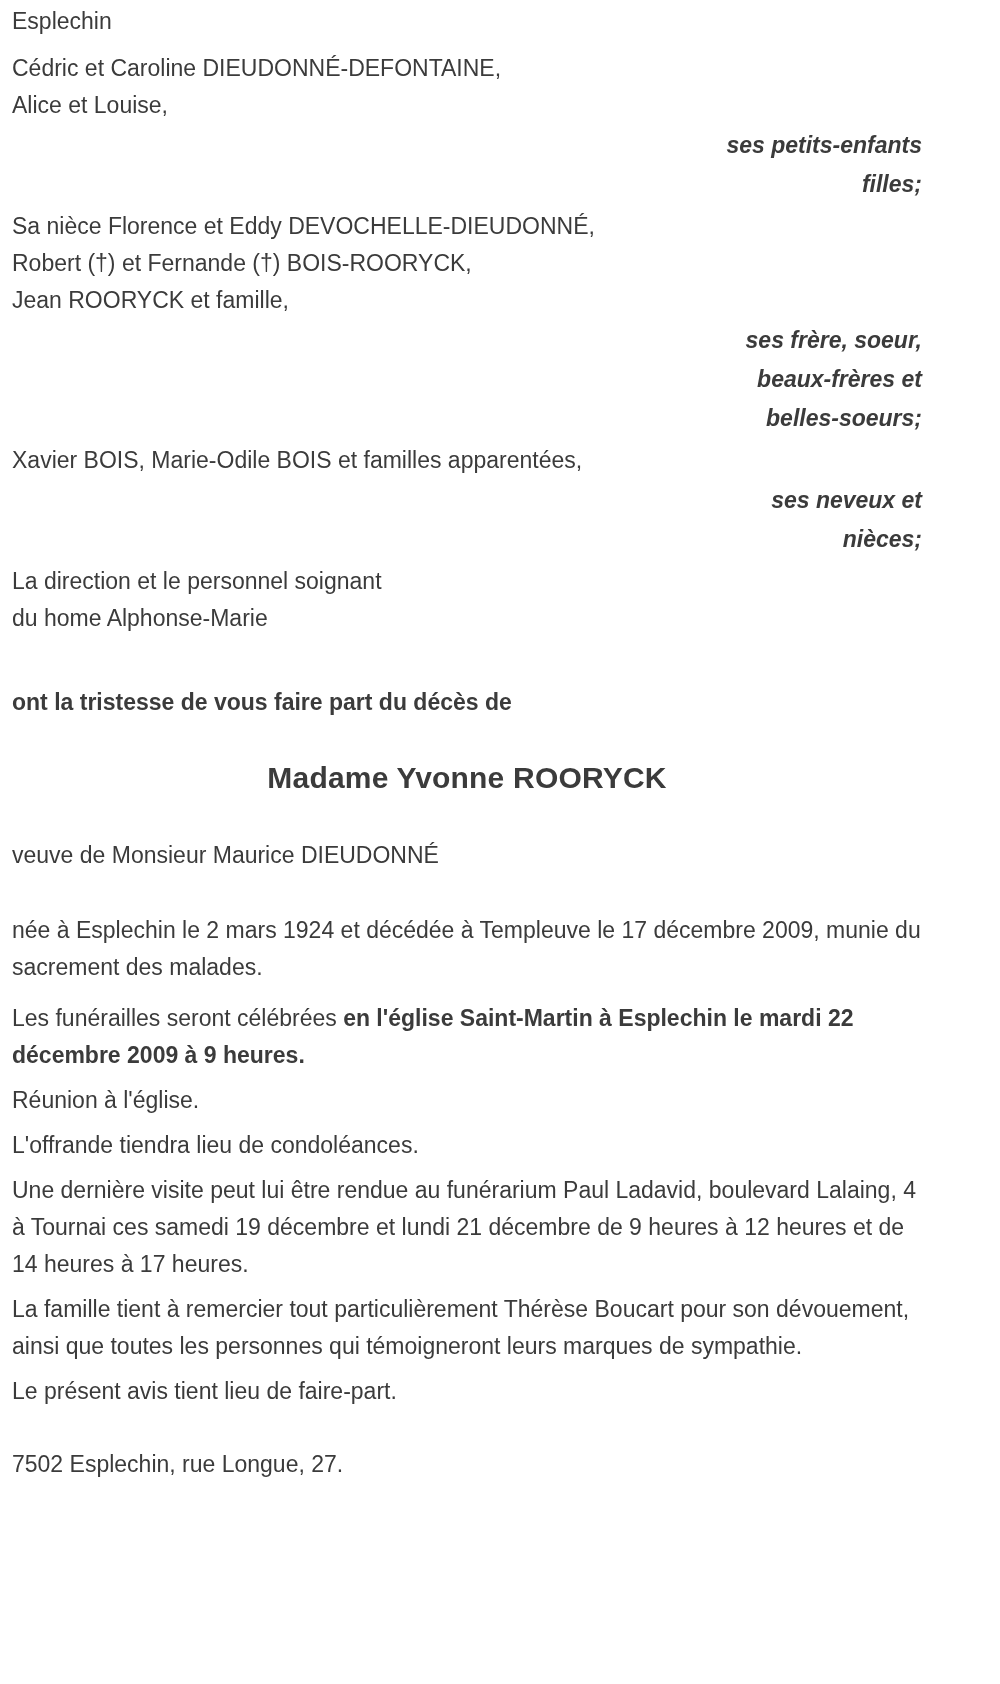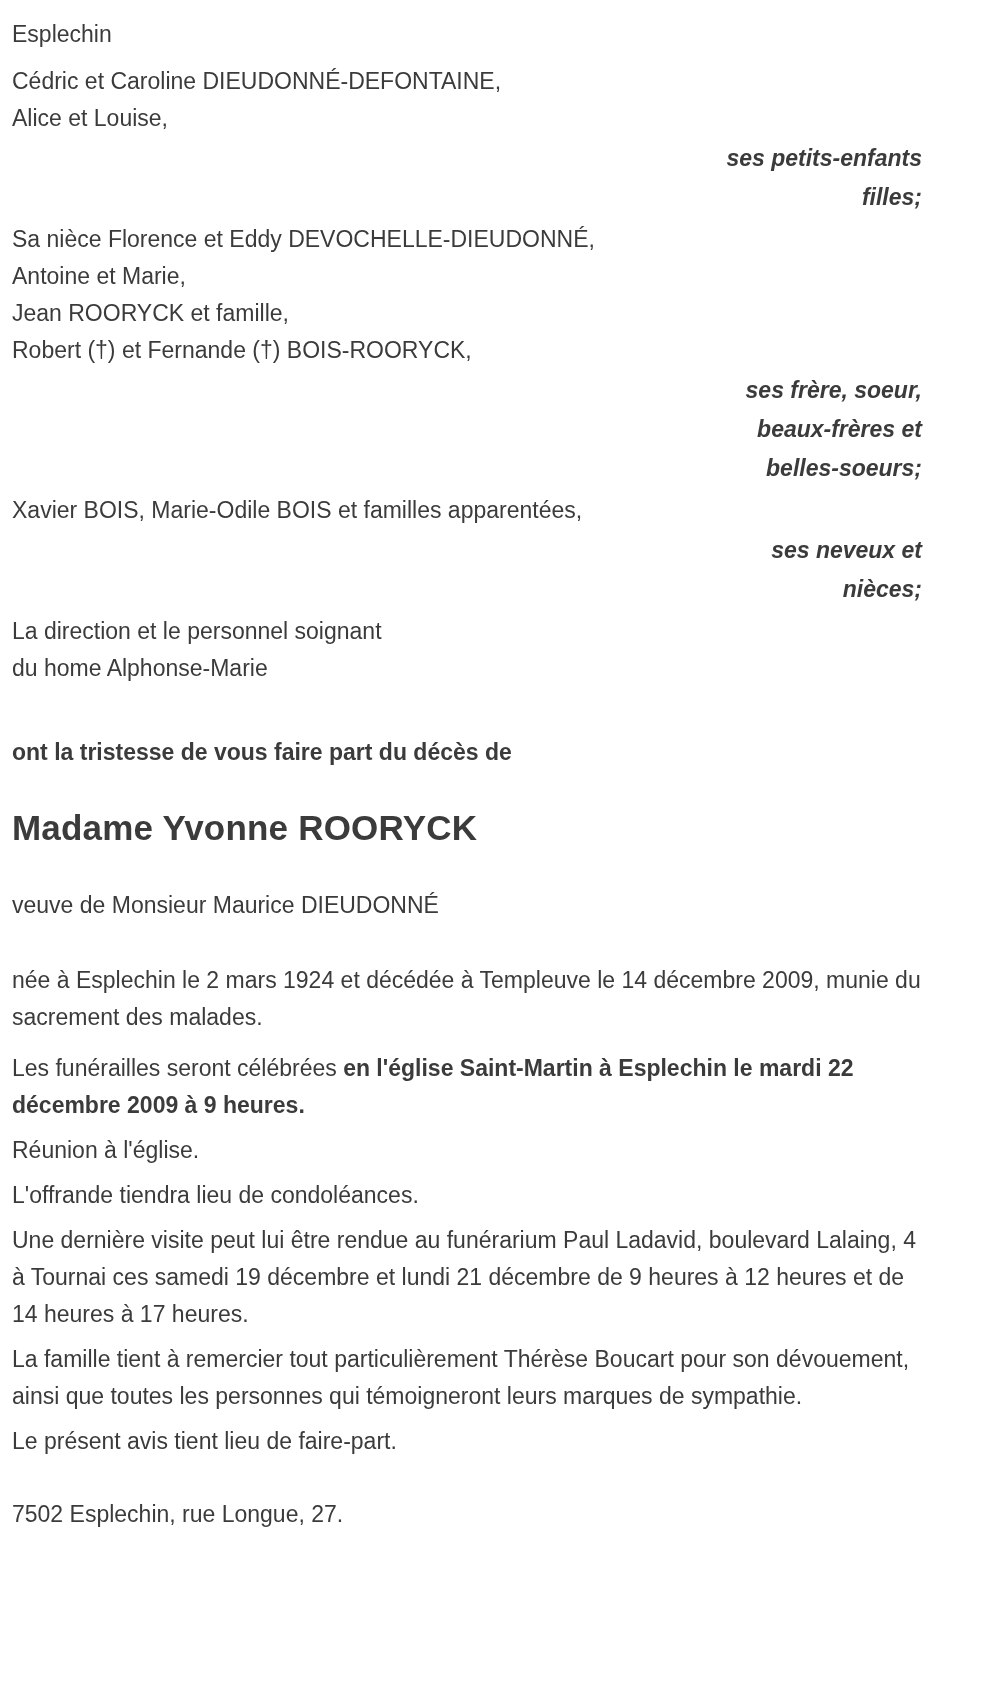--- a/index.html
+++ b/index.html
@@ -5,46 +5,47 @@
   html, body {
     margin: 0;
     padding: 0;
     background: #ffffff;
   }
   .page {
     position: relative;
     width: 1000px;
     min-height: 1684px;
     box-sizing: border-box;
-    padding: 16px 78px 40px 12px;
+    padding: 3px 78px 40px 12px;
     background: #ffffff;
     color: #3b3b3b;
     font-family: "Liberation Sans", "DejaVu Sans", sans-serif;
     font-size: 23px;
     line-height: 37px;
   }
   p { margin: 0; }
   .group { margin: 0; }
   .group p { margin: 0; }
   .city { margin-bottom: 10px; }
   .relation {
     text-align: right;
     font-style: italic;
     line-height: 39px;
     margin: 2px 0 4px 0;
   }
   .relation div { white-space: nowrap; font-weight: bold; }
   .spacer-line { height: 37px; }
   .intro { margin-top: 10px; font-weight: bold; }
   .deceased-name {
-    font-size: 35px;
+    font-size: 30px;
     font-weight: 700;
     line-height: 42px;
     margin: 36px 0 38px 0;
     letter-spacing: 0.2px;
+    text-align: center;
   }
   .para { margin-top: 14px; }
   .para-tight { margin-top: 8px; }
   .widow { margin-top: 16px; }
   .birth-death { margin-top: 38px; }
   .bold-inline { font-weight: 700; }
   .address { margin-top: 36px; }
 </style>
 </head>
 <body>
@@ -57,23 +58,22 @@
     <p>Cédric et Caroline DIEUDONNÉ-DEFONTAINE,</p>
     <p>Alice et Louise,</p>
   </div>
   <div class="relation">
     <div>ses petits-enfants</div>
     <div>filles;</div>
   </div>
 
   <div class="group">
     <p>Sa nièce Florence et Eddy DEVOCHELLE-DIEUDONNÉ,</p>
-    <p>Antoine et Marie,</p>
+    <p>Robert (†) et Fernande (†) BOIS-ROORYCK,</p>
     <p>Jean ROORYCK et famille,</p>
-    <p>Robert (†) et Fernande (†) BOIS-ROORYCK,</p>
   </div>
   <div class="relation">
     <div>ses frère, soeur,</div>
     <div>beaux-frères et</div>
     <div>belles-soeurs;</div>
   </div>
 
   <div class="group">
     <p>Xavier BOIS, Marie-Odile BOIS et familles apparentées,</p>
   </div>
@@ -88,21 +88,21 @@
   </div>
 
   <div class="spacer-line"></div>
 
   <p class="intro">ont la tristesse de vous faire part du décès de</p>
 
   <p class="deceased-name">Madame Yvonne ROORYCK</p>
 
   <p class="widow">veuve de Monsieur Maurice DIEUDONNÉ</p>
 
-  <p class="birth-death">née à Esplechin le 2 mars 1924 et décédée à Templeuve le 14 décembre 2009, munie du sacrement des malades.</p>
+  <p class="birth-death">née à Esplechin le 2 mars 1924 et décédée à Templeuve le 17 décembre 2009, munie du sacrement des malades.</p>
 
   <p class="para"><span>Les funérailles seront célébrées </span><span class="bold-inline">en l'église Saint-Martin à Esplechin le mardi 22 décembre 2009 à 9 heures.</span></p>
 
   <p class="para-tight">Réunion à l'église.</p>
 
   <p class="para-tight">L'offrande tiendra lieu de condoléances.</p>
 
   <p class="para-tight">Une dernière visite peut lui être rendue au funérarium Paul Ladavid, boulevard Lalaing, 4 à Tournai ces samedi 19 décembre et lundi 21 décembre de 9 heures à 12 heures et de 14 heures à 17 heures.</p>
 
   <p class="para-tight">La famille tient à remercier tout particulièrement Thérèse Boucart pour son dévouement, ainsi que toutes les personnes qui témoigneront leurs marques de sympathie.</p>

